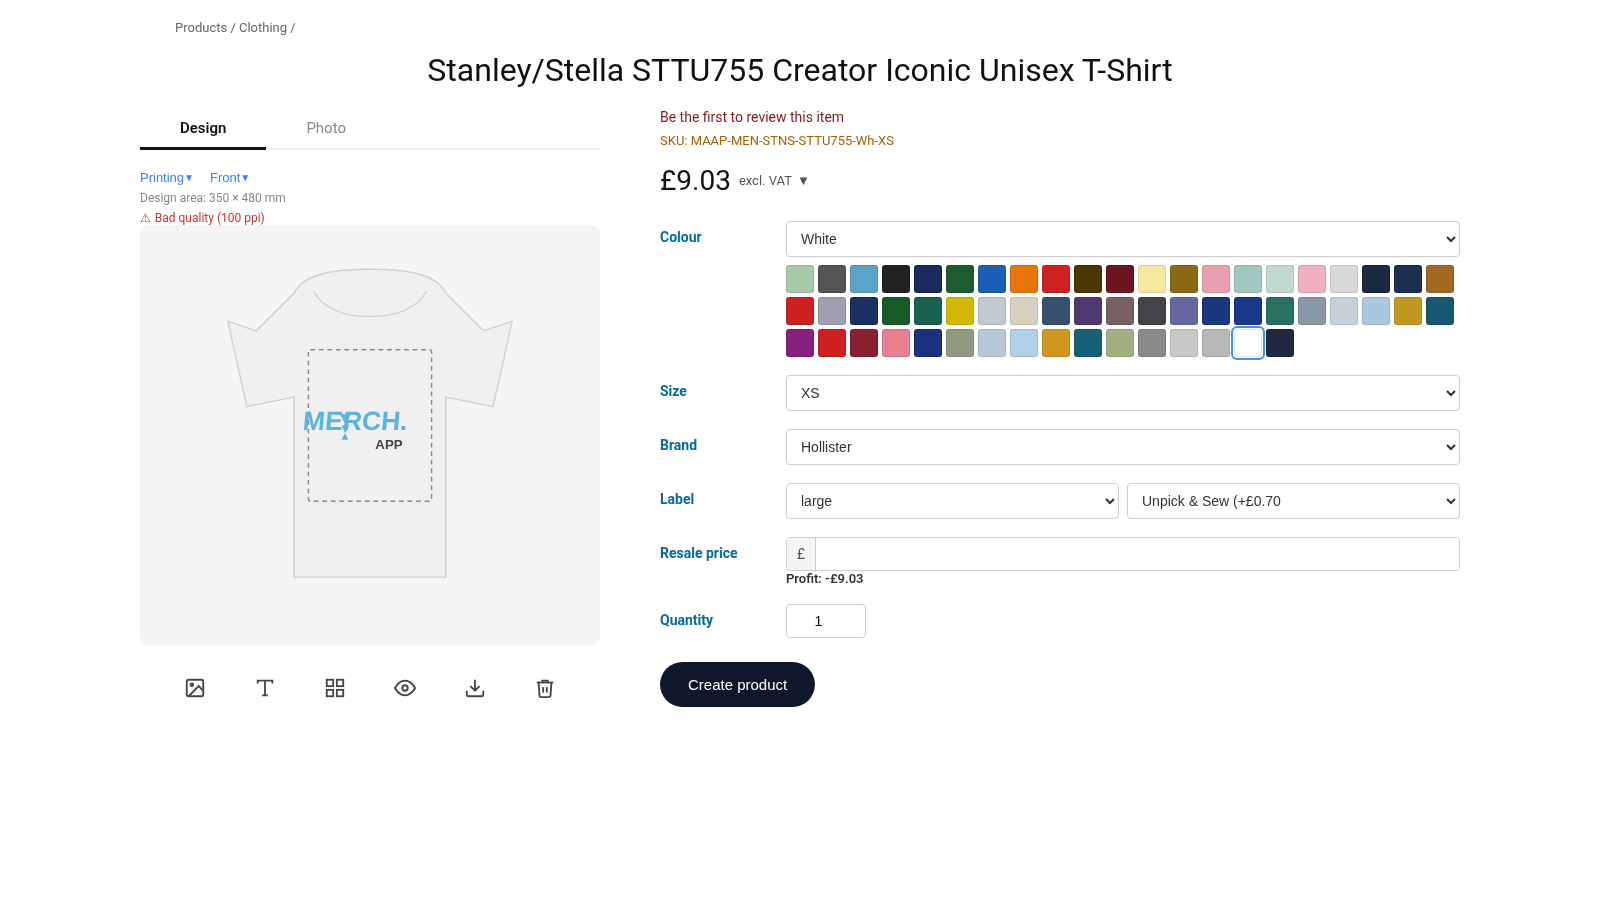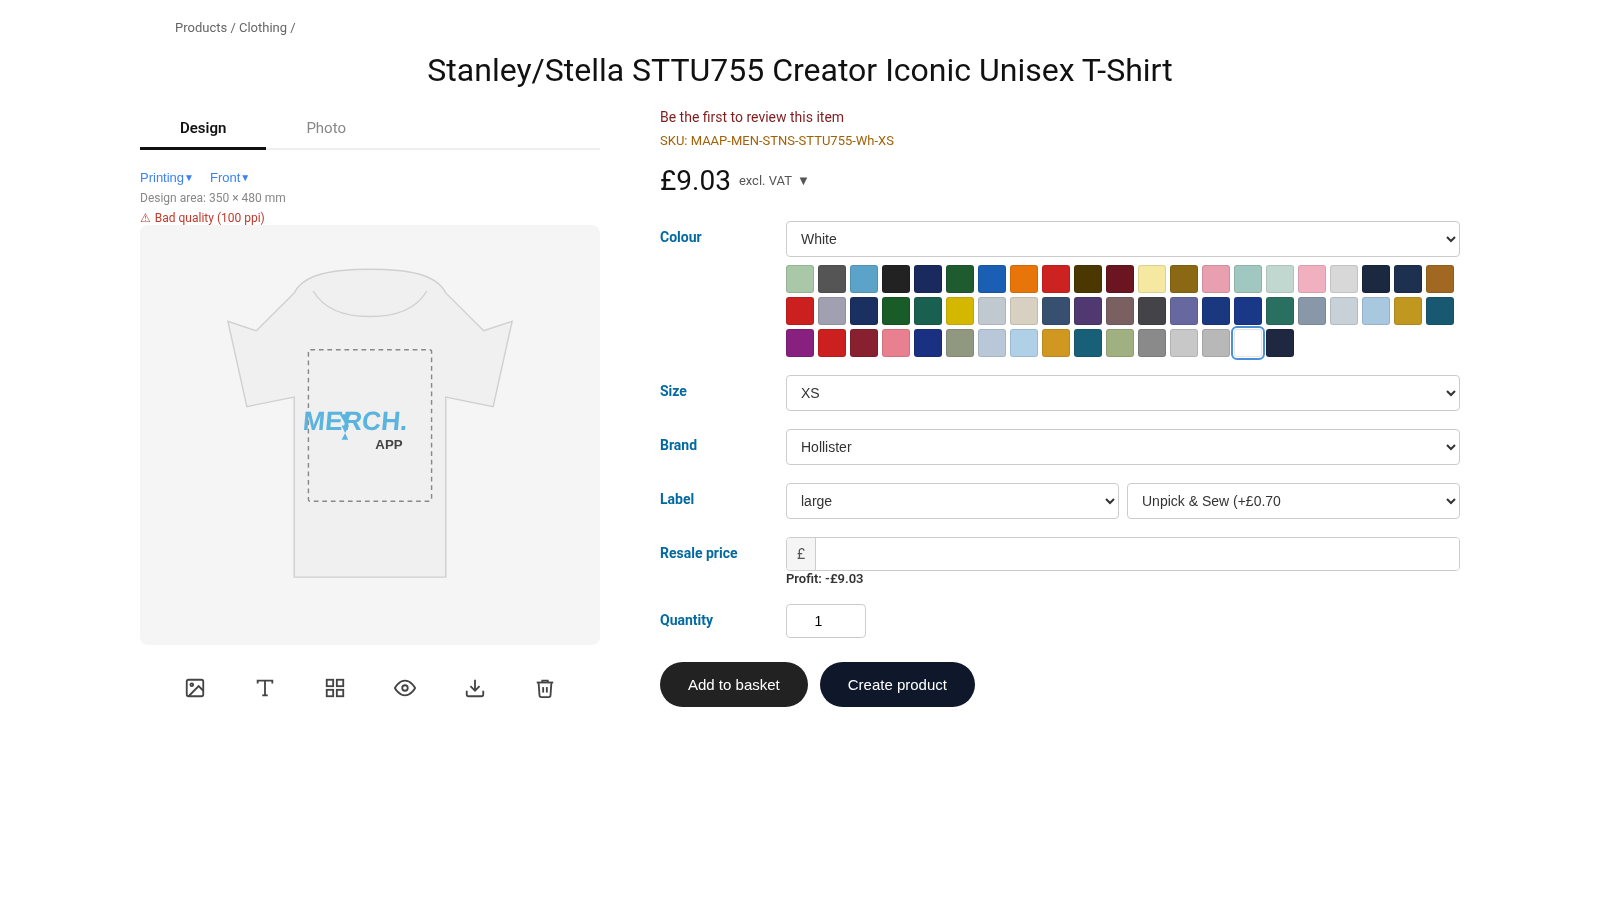--- a/index.html
+++ b/index.html
@@ -287,18 +287,17 @@
       </div>
 
       <div class="form-row">
         <div class="form-label">Quantity</div>
         <div class="form-control">
           <input type="number" class="qty-input" value="1" min="1" style="">
         </div>
       </div>
 
       <div class="btn-row">
-        <button class="btn-basket">Add to basket</button>
         <button class="btn-create">Create product</button>
       </div>
     </div>
   </div>
 </div>
 
 </body></html>

